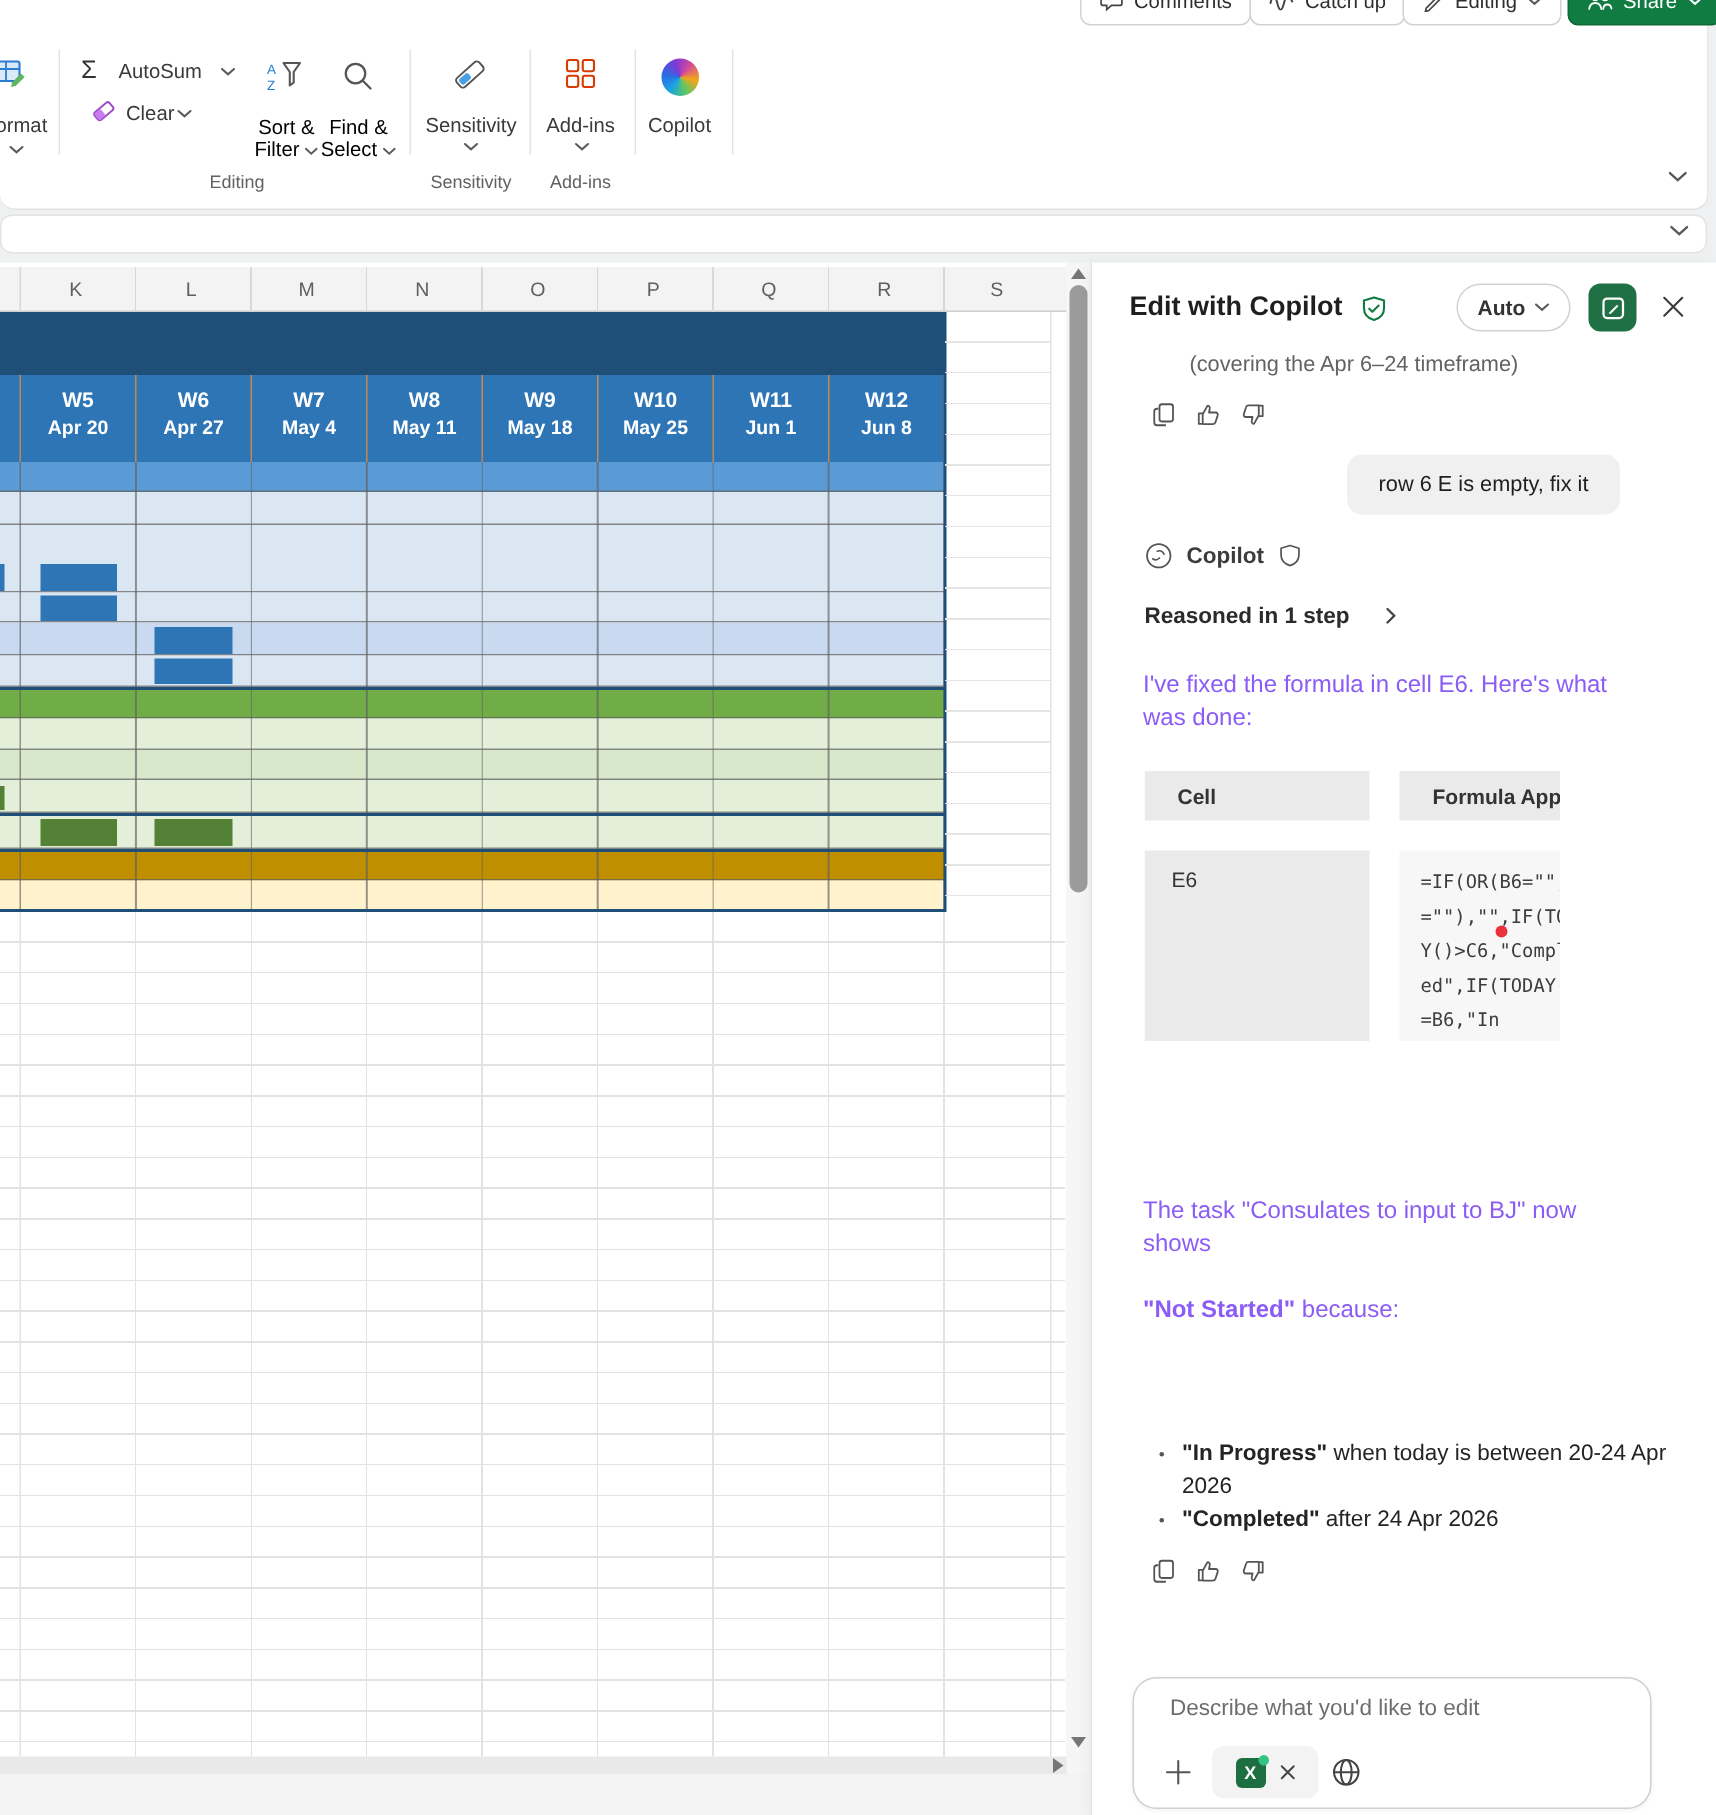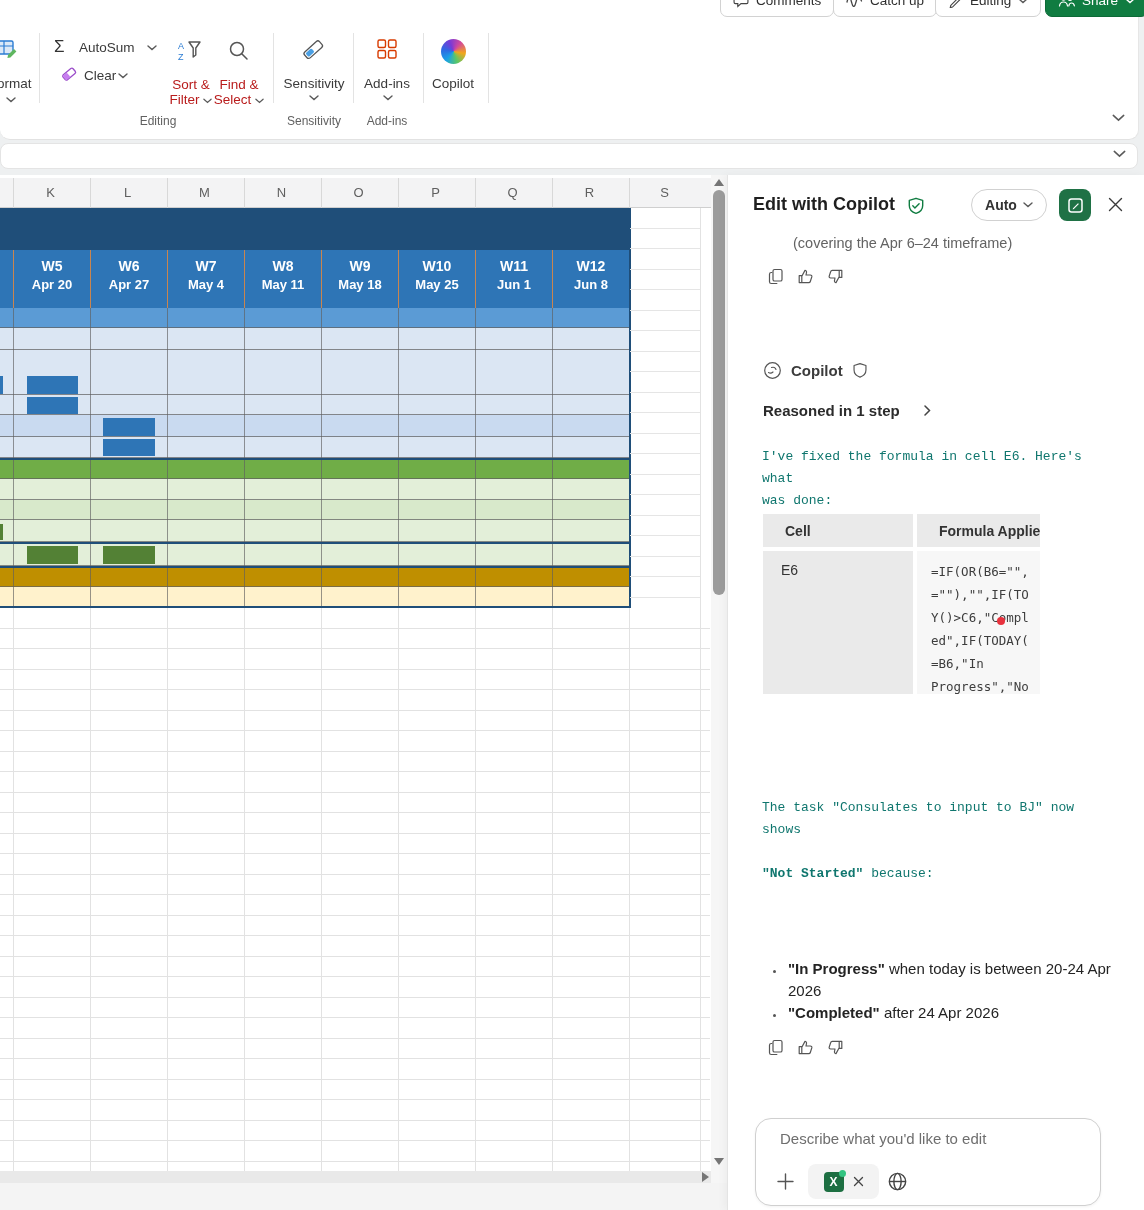--- a/index.html
+++ b/index.html
@@ -14,21 +14,21 @@
           background:#fff;display:flex;align-items:center;gap:7px;padding:0 12px;
           font-size:13.5px;color:#2f2f2f;box-sizing:border-box;}
   .topbtn.green{background:#107c41;border-color:#0d6a37;color:#fff;}
 
   
   .ribbon-card{position:absolute;left:0;top:0;width:1138px;height:139px;background:#fff;
                border-bottom:1px solid #e2e2e2;border-right:1px solid #e6e6e6;
                border-radius:0 0 10px 10px;}
   .ribbon-sep{position:absolute;top:33px;width:1px;height:70px;background:#e3e3e3;}
   .rlabel{font-size:13.5px;color:#3a3a3a;white-space:nowrap;}
-  .two-line{font-size:13.5px;color:#b91c1c;text-align:center;line-height:15px;}
+  .two-line{font-size:13.5px;color:#000000;text-align:center;line-height:15px;}
   .grouplabel{position:absolute;top:114px;font-size:12px;color:#616161;text-align:center;}
   .chev{color:#5a5a5a;}
   .formula-strip{position:absolute;left:0;top:143px;width:1138px;height:26px;background:#fff;
                  border:1px solid #e4e4e4;border-radius:8px;box-sizing:border-box;}
 
   
   .sheet{position:absolute;left:0;top:175px;width:711px;height:1008px;background:#fff;overflow:hidden;}
   .colhdr{position:absolute;left:0;top:3px;width:711px;height:30px;background:#f3f3f4;
           border-bottom:1px solid #cfcfcf;box-sizing:border-box;}
   .colhdr-seps{position:absolute;left:13px;top:0;width:688px;height:30px;
@@ -83,24 +83,24 @@
         background:#1f7145;display:flex;align-items:center;justify-content:center;}
   .covering{position:absolute;left:65px;top:60px;font-size:14.5px;color:#636363;}
   .iconrow{position:absolute;display:flex;gap:13px;color:#555;}
   .bubble{position:absolute;left:170px;top:128px;width:182px;height:40px;background:#f0f0f0;
         border-radius:10px;display:flex;align-items:center;justify-content:center;
         font-size:14.5px;color:#1f1f1f;}
   .cplabel{position:absolute;left:35px;top:186px;display:flex;align-items:center;gap:9px;}
   .cplabel .nm{font-size:15px;font-weight:700;color:#3c3c3c;}
   .reasoned{position:absolute;left:35px;top:227px;display:flex;align-items:center;gap:24px;
         font-size:15px;font-weight:700;color:#2b2b2b;}
-  .ptext{position:absolute;left:34px;width:330px;font-size:13px;line-height:22px;color:#0f766e;
-        white-space:pre-line;font-family:Liberation Mono, monospace;}
+  .ptext{position:absolute;left:34px;width:330px;font-size:16px;line-height:22px;color:#8b5cf6;
+        white-space:pre-line;}
   .ctable{position:absolute;left:35px;top:339px;width:277px;height:180px;overflow:hidden;}
-  .ctable .tg{display:grid;grid-template-columns:150px 170px;grid-template-rows:33px 176px;gap:4px;}
+  .ctable .tg{display:grid;grid-template-columns:150px 170px;grid-template-rows:33px 176px;gap:20px;}
   .ctable .hc{background:#eaeaea;font-size:14px;font-weight:700;color:#333;
         display:flex;align-items:center;padding-left:22px;white-space:nowrap;overflow:hidden;}
   .ctable .c1{background:#eaeaea;font-size:14px;color:#333;padding:11px 0 0 18px;box-sizing:border-box;}
   .ctable .c2{background:#f7f7f7;box-sizing:border-box;padding:9px 0 0 14px;}
   .ctable pre{margin:0;font-family:"DejaVu Sans Mono",monospace;font-size:12.5px;line-height:23px;
         color:#3d3d3d;white-space:pre;}
   .reddot{position:absolute;left:269px;top:442px;width:8px;height:8px;border-radius:50%;background:#e8323e;}
   .blist{position:absolute;left:34px;width:335px;margin:0;padding:0 0 0 24px;font-size:15px;
         line-height:22px;color:#242424;}
   .blist li{margin:0;padding-left:2px;}
@@ -446,20 +446,21 @@
         </span>
       <span>
           <svg width="17" height="17" viewBox="0 0 17 17">
             <g transform="rotate(180 8.5 8.5)">
               <path d="M4.8 7.6v7H2.2v-7zM4.8 8.2l3.2-5.8c1 0 1.8.9 1.5 2.1L9 7h4.4c1 0 1.7.9 1.4 1.9l-1.5 4.6c-.2.7-.9 1.2-1.6 1.2H4.8" fill="none" stroke="#555" stroke-width="1.2" stroke-linejoin="round"></path>
             </g>
           </svg>
         </span>
     </div>
 
+    <div class="bubble">row 6 E is empty, fix it</div>
 
     <div class="cplabel">
       <span>
         <svg width="19" height="19" viewBox="0 0 19 19">
             <circle cx="9.5" cy="9.5" r="7.8" fill="none" stroke="#555" stroke-width="1.2"></circle>
             <path d="M5.5 11.5c1.5 1 3 1 4.5-.5M8.5 6.5c2-.8 4 0 4.5 2" fill="none" stroke="#555" stroke-width="1.1" stroke-linecap="round"></path>
           </svg>
       </span>
       <span class="nm">Copilot</span>
       <span>

